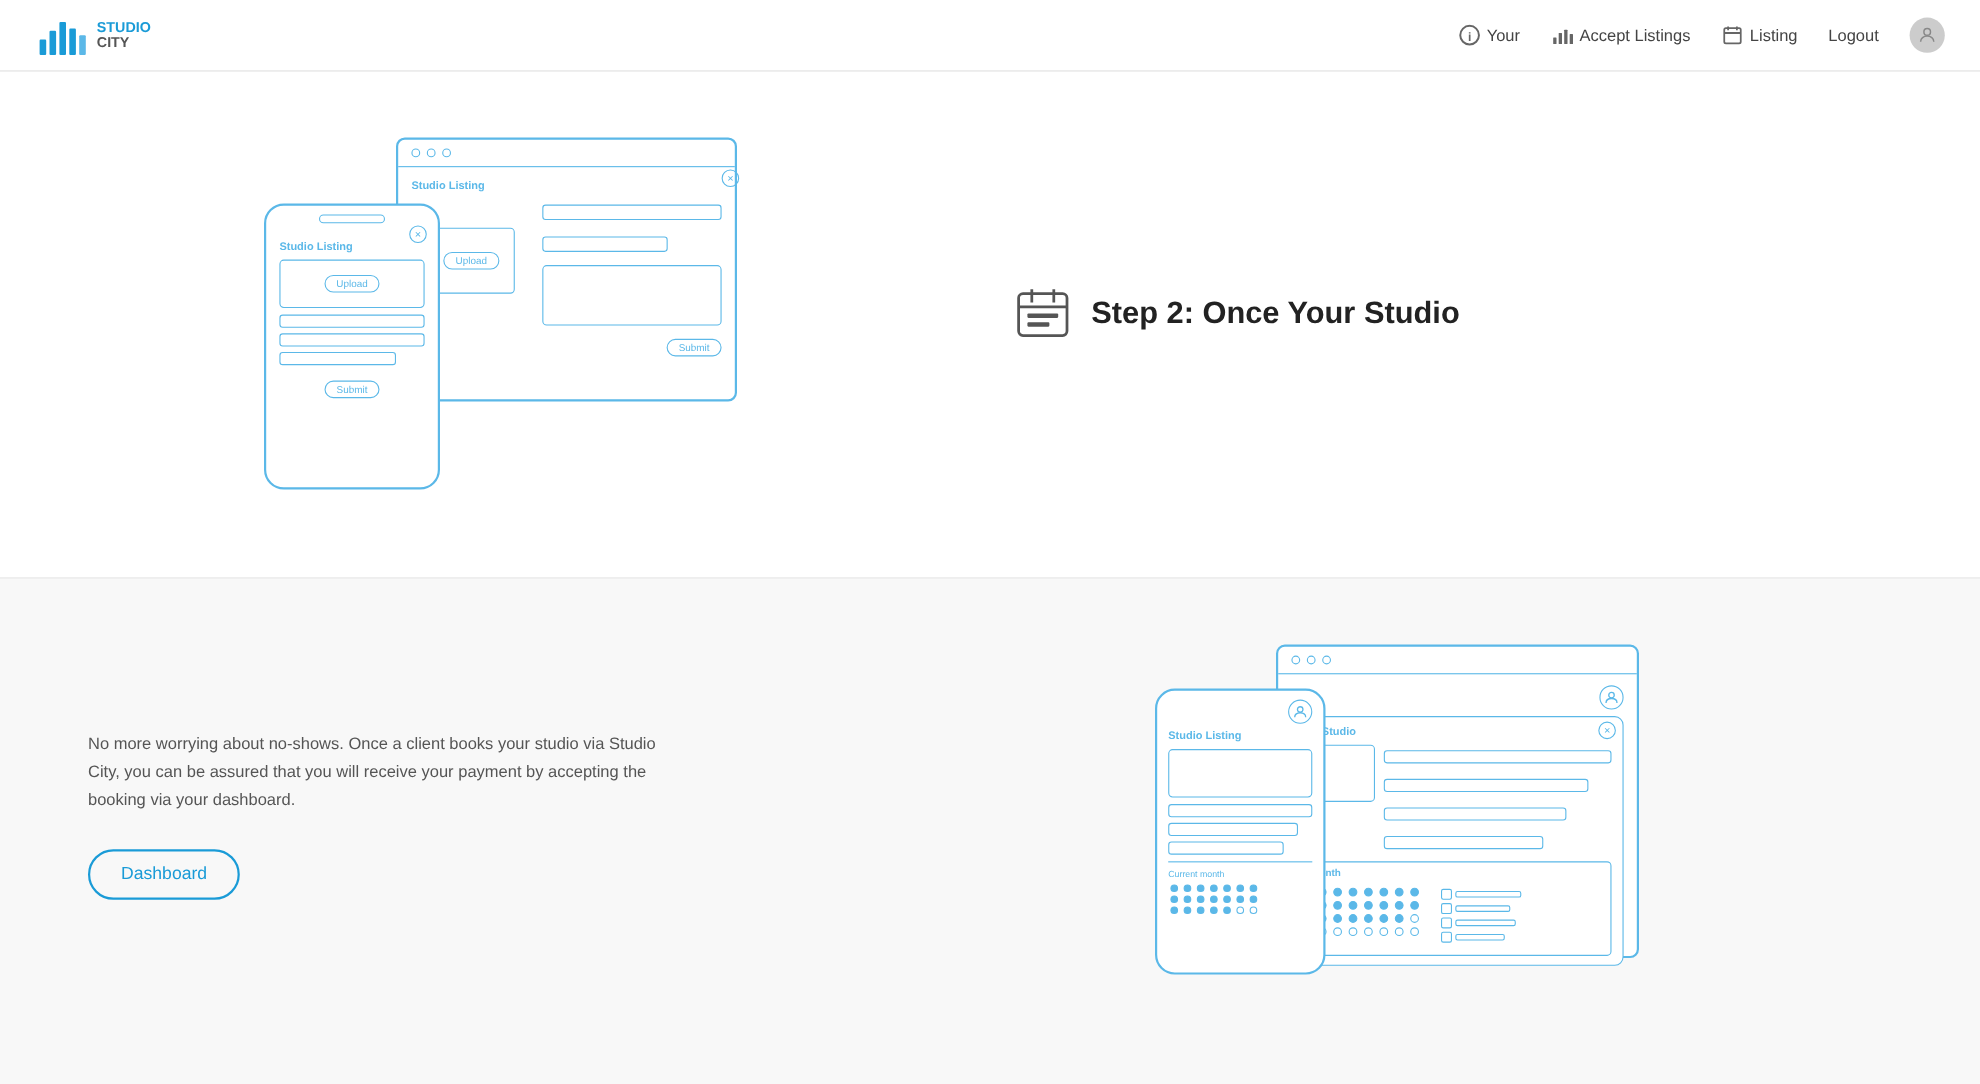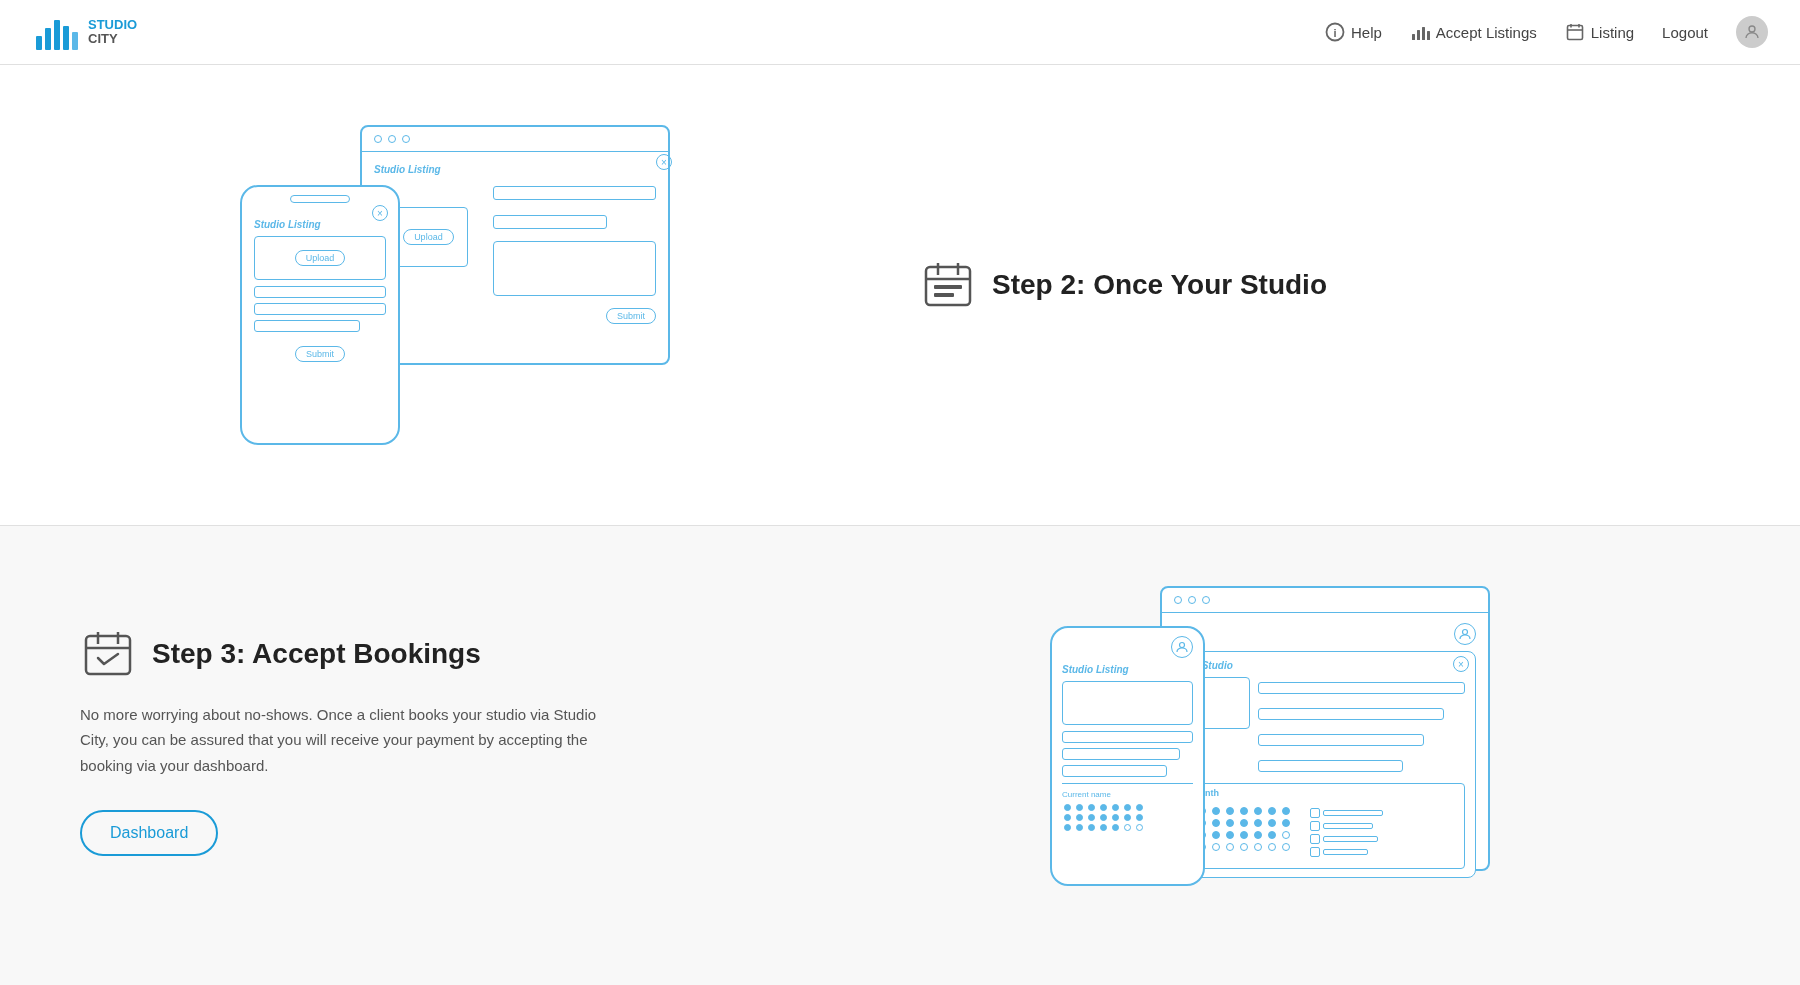--- a/index.html
+++ b/index.html
@@ -113,21 +113,21 @@
       font-size: 9px;
       color: #5bb8e8;
       display: inline-block;
       margin: 4px 0;
     }
     .wf-close {
       width: 16px; height: 16px; border-radius: 50%; border: 1.5px solid #5bb8e8;
       display: flex; align-items: center; justify-content: center;
       font-size: 10px; color: #5bb8e8; position: absolute; cursor: default;
     }
-    .wf-title { font-size: 10px; color: #5bb8e8; font-weight: 600; margin-bottom: 6px; font-style: italic; }
+    .wf-title { font-size: 10px; color: #5bb8e8; font-weight: 600; margin-bottom: 6px; }
     .wf-label { font-size: 9px; color: #5bb8e8; }
 
     
     .wf-booking-container {
       position: relative;
       width: 500px;
       height: 310px;
     }
 
     
@@ -169,21 +169,21 @@
       <div style="font-size:13px;font-weight:700;color:#555;">CITY</div>
     </div>
   </div>
 
   <div class="nav-links">
     <a class="nav-link">
       <svg viewBox="0 0 20 20" fill="none" stroke="#666" stroke-width="1.8">
         <circle cx="10" cy="10" r="8.5"></circle>
         <text x="10" y="15" text-anchor="middle" font-size="11" fill="#666" stroke="none" font-weight="700">i</text>
       </svg>
-      <span>Help</span>
+      <span>Your</span>
     </a>
     <a class="nav-link">
       <svg viewBox="0 0 20 20" fill="none">
         <rect x="2" y="12" width="3" height="6" rx="0.5" fill="#666"></rect>
         <rect x="7" y="8" width="3" height="10" rx="0.5" fill="#666"></rect>
         <rect x="12" y="5" width="3" height="13" rx="0.5" fill="#666"></rect>
         <rect x="17" y="9" width="3" height="9" rx="0.5" fill="#666"></rect>
       </svg>
       <span>Accept Listings</span>
     </a>
@@ -275,31 +275,20 @@
     </div>
   </div>
 
 </section>
 
 <hr class="section-divider">
 
 <section class="section alt">
 
   <div class="content-side">
-    <div class="step-header">
-
-      <svg class="step-icon" viewBox="0 0 56 56" fill="none" xmlns="http://www.w3.org/2000/svg">
-        <rect x="6" y="10" width="44" height="38" rx="4" stroke="#555" stroke-width="2.5"></rect>
-        <line x1="6" y1="22" x2="50" y2="22" stroke="#555" stroke-width="2.5"></line>
-        <line x1="18" y1="6" x2="18" y2="18" stroke="#555" stroke-width="2.5"></line>
-        <line x1="38" y1="6" x2="38" y2="18" stroke="#555" stroke-width="2.5"></line>
-        <polyline points="18,32 24,38 38,28" stroke="#555" stroke-width="2.5" stroke-linecap="round" stroke-linejoin="round"></polyline>
-      </svg>
-      <h2 class="step-title">Step 3: Accept Bookings</h2>
-    </div>
     <p class="step-desc">No more worrying about no-shows. Once a client books your studio via Studio City, you can be assured that you will receive your payment by accepting the booking via your dashboard.</p>
     <button class="step-btn">Dashboard</button>
   </div>
 
   <div class="illustration-side">
     <div class="wf-booking-container" style="width:540px;height:310px;position:relative;">
 
       <div class="wf-browser" style="left:110px;top:0;width:330px;height:285px;">
         <div class="wf-browser-titlebar">
           <div class="wf-dot"></div>
@@ -406,21 +395,21 @@
           <div class="wf-title">Studio Listing</div>
 
           <div class="wf-box" style="width:100%;height:44px;margin-bottom:6px;"></div>
 
           <div class="wf-bar" style="width:100%;"></div>
           <div class="wf-bar" style="width:90%;"></div>
           <div class="wf-bar" style="width:80%;"></div>
 
           <div style="border-top:1.5px solid #5bb8e8;margin:6px 0;"></div>
 
-          <div class="wf-label" style="font-size:8px;margin-bottom:3px;">Current name</div>
+          <div class="wf-label" style="font-size:8px;margin-bottom:3px;">Current month</div>
 
           <div style="display:grid;grid-template-columns:repeat(7,9px);gap:3px;padding:2px;">
             <div class="wf-cal-dot filled" style="width:7px;height:7px;"></div>
               <div class="wf-cal-dot filled" style="width:7px;height:7px;"></div>
               <div class="wf-cal-dot filled" style="width:7px;height:7px;"></div>
               <div class="wf-cal-dot filled" style="width:7px;height:7px;"></div>
               <div class="wf-cal-dot filled" style="width:7px;height:7px;"></div>
               <div class="wf-cal-dot filled" style="width:7px;height:7px;"></div>
               <div class="wf-cal-dot filled" style="width:7px;height:7px;"></div>
             <div class="wf-cal-dot filled" style="width:7px;height:7px;"></div>

